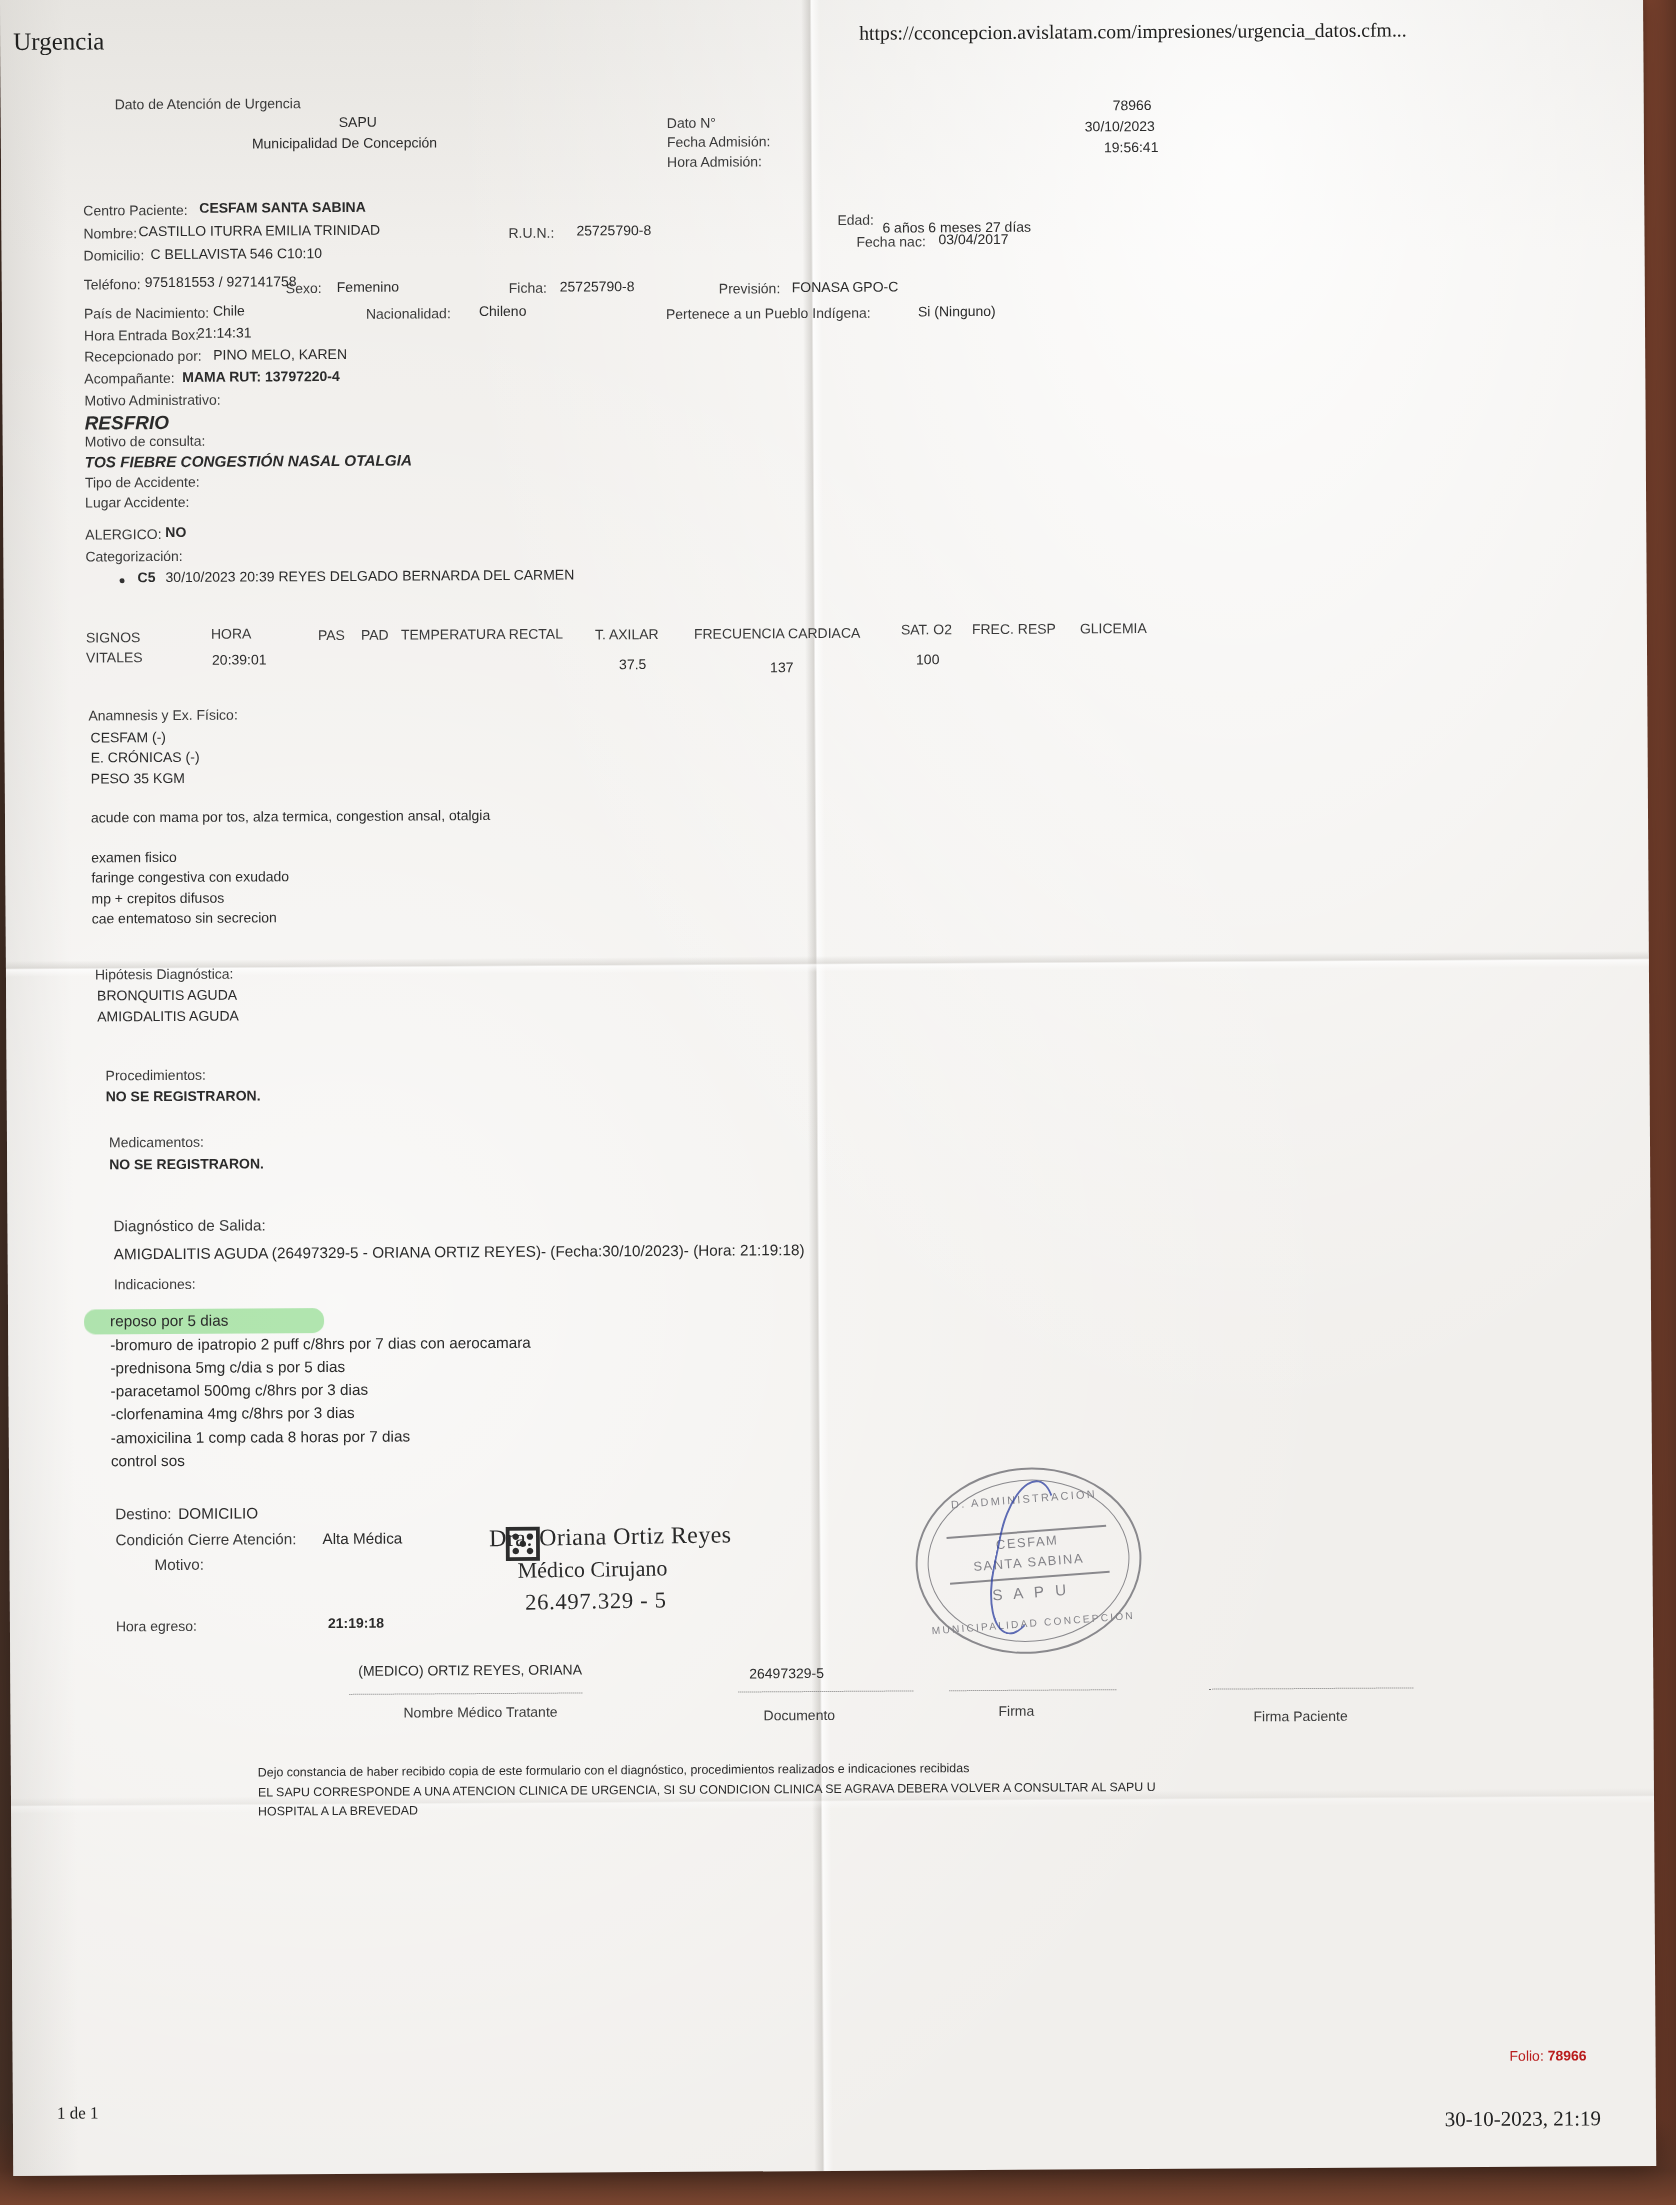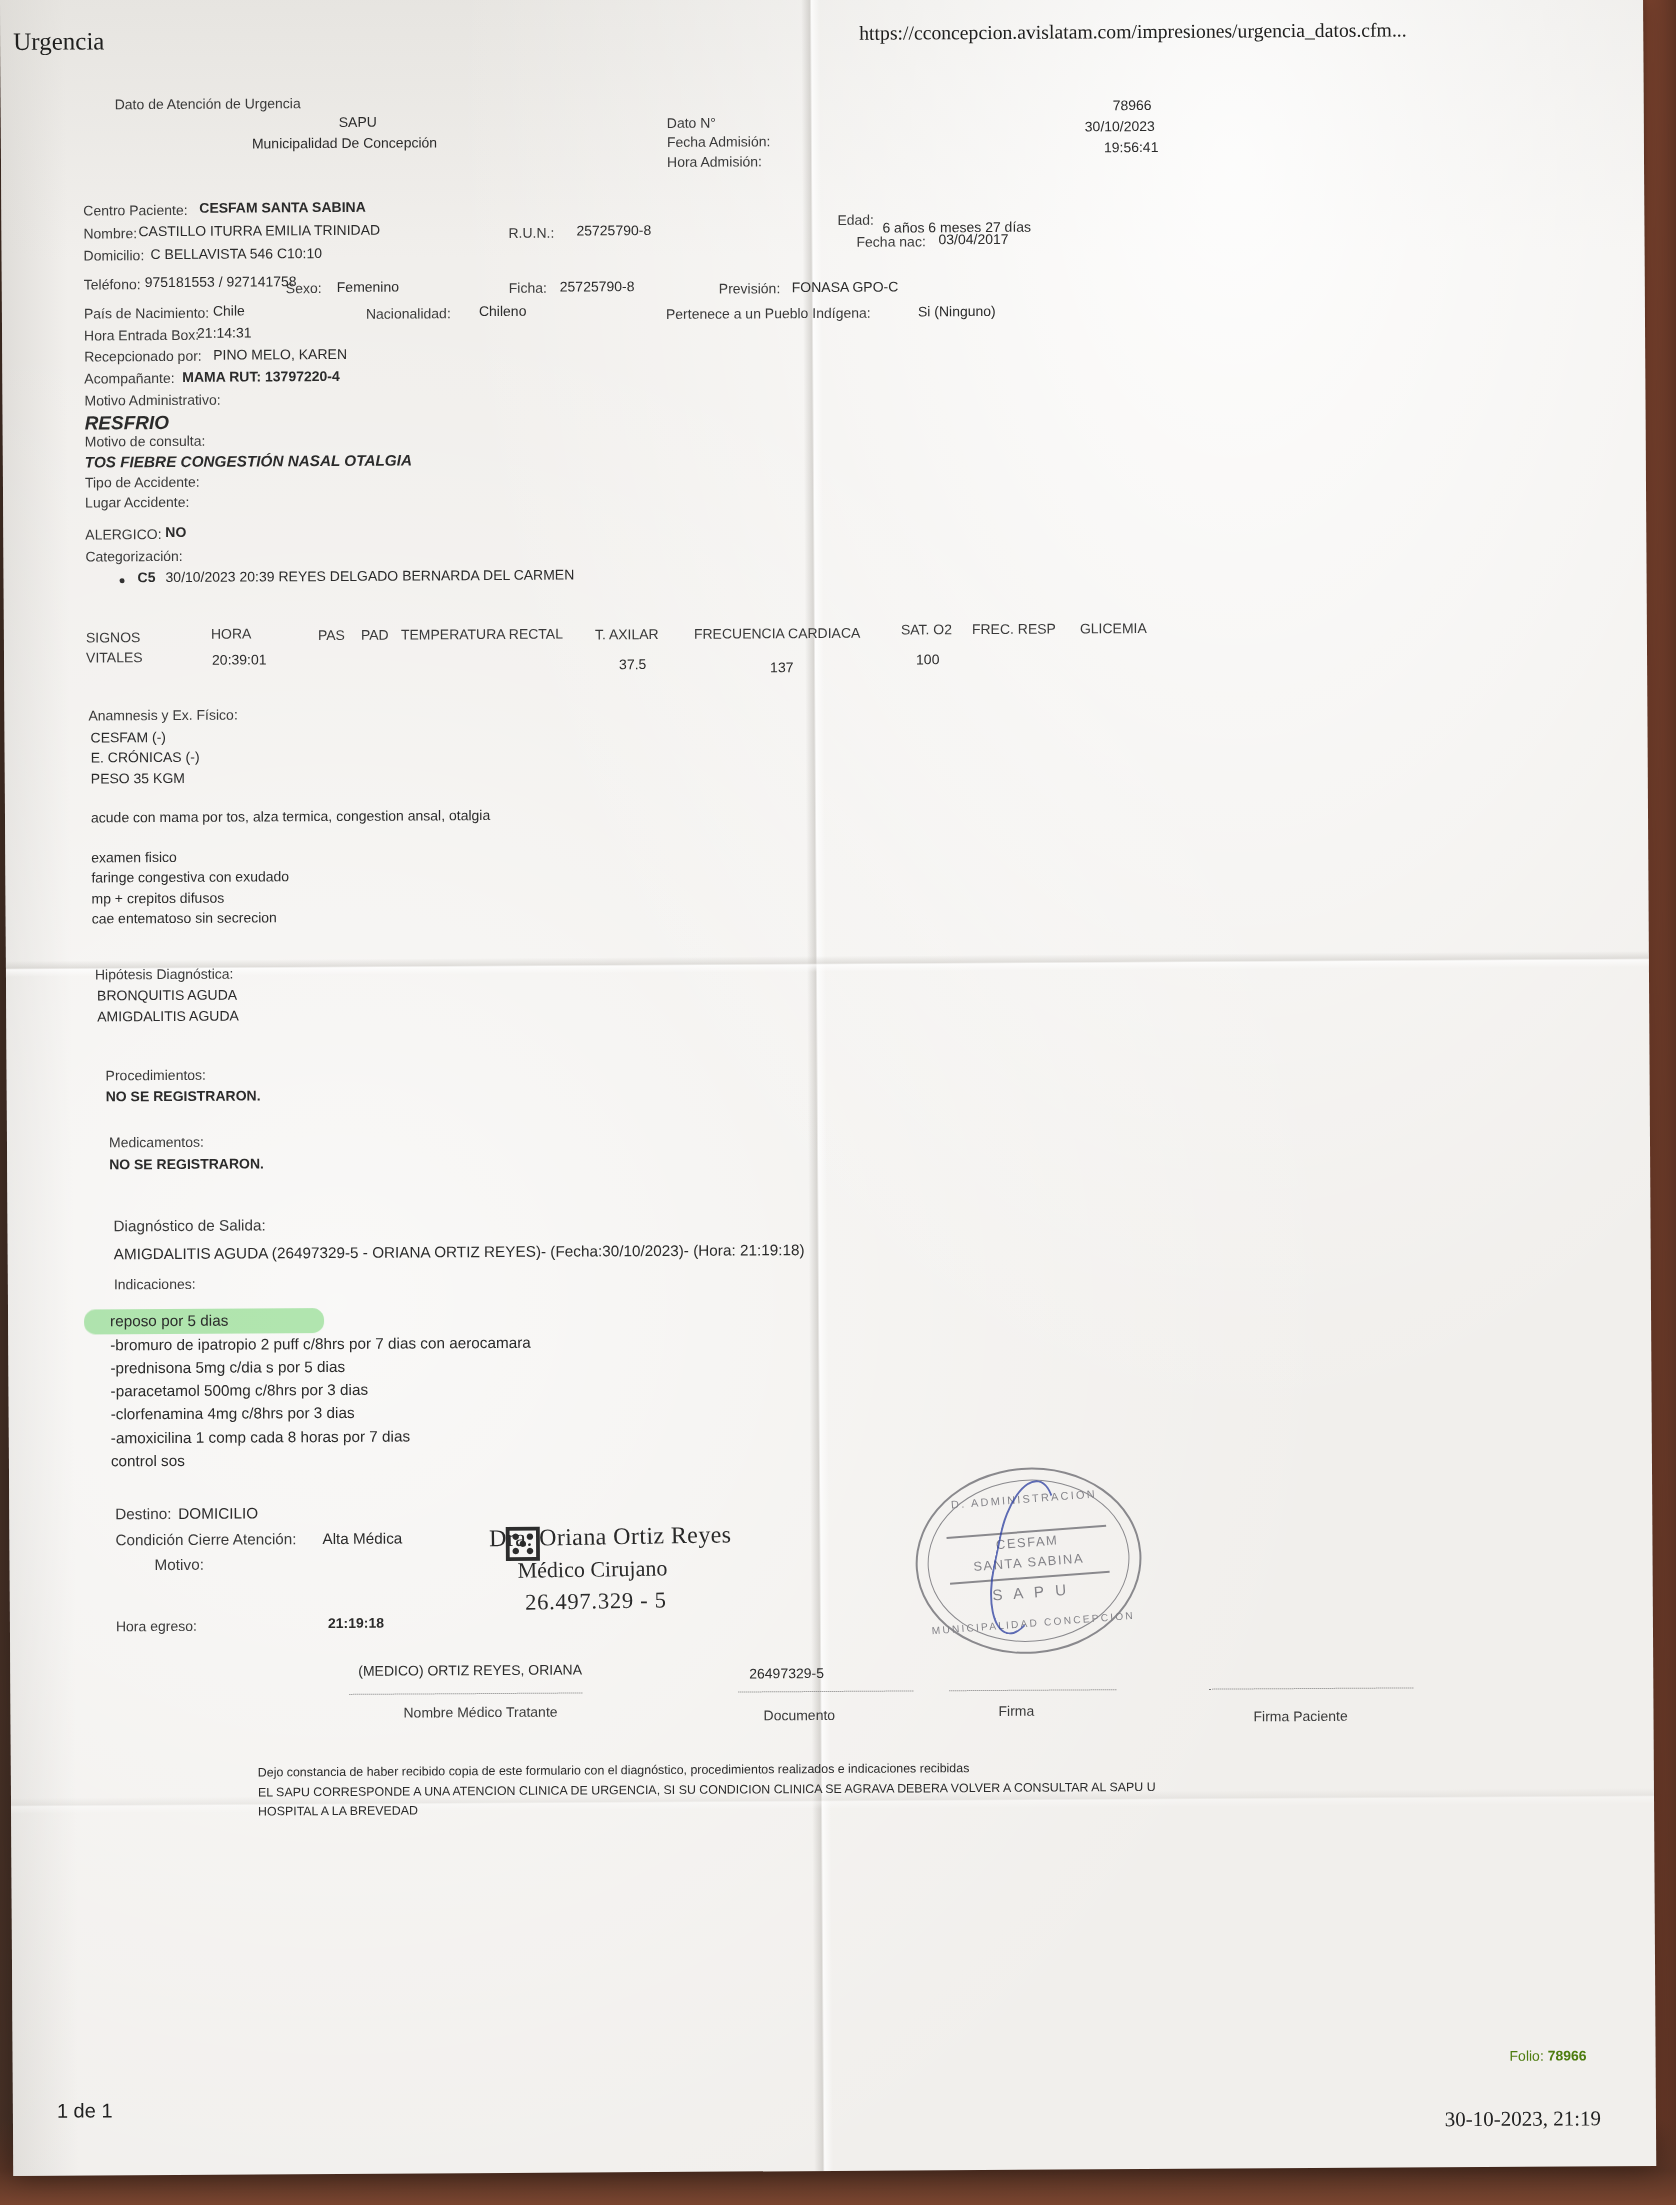--- a/index.html
+++ b/index.html
@@ -92,29 +92,29 @@
   .browser-url {
     position: absolute;
     left: 859px; top: 26px;
     font-size: 19.7px;
     color: #20201f;
     font-family: "Liberation Serif", serif;
   }
   .page-num {
     position: absolute;
     left: 44px; bottom: 52px;
-    font-size: 20px;
+    font-size: 17px;
     color: #222;
-    font-family: Liberation Sans, sans-serif;
+    font-family: Liberation Serif, serif;
   }
   .foot-folio {
     position: absolute;
     right: 69px; bottom: 102px;
     font-size: 14px;
-    color: #4d7c0f;
+    color: #b91c1c;
   }
   .foot-date {
     position: absolute;
     right: 55px; bottom: 35px;
     font-size: 21px;
     color: #222;
     font-family: "Liberation Serif", serif;
   }
 
   .bullet-dot {

